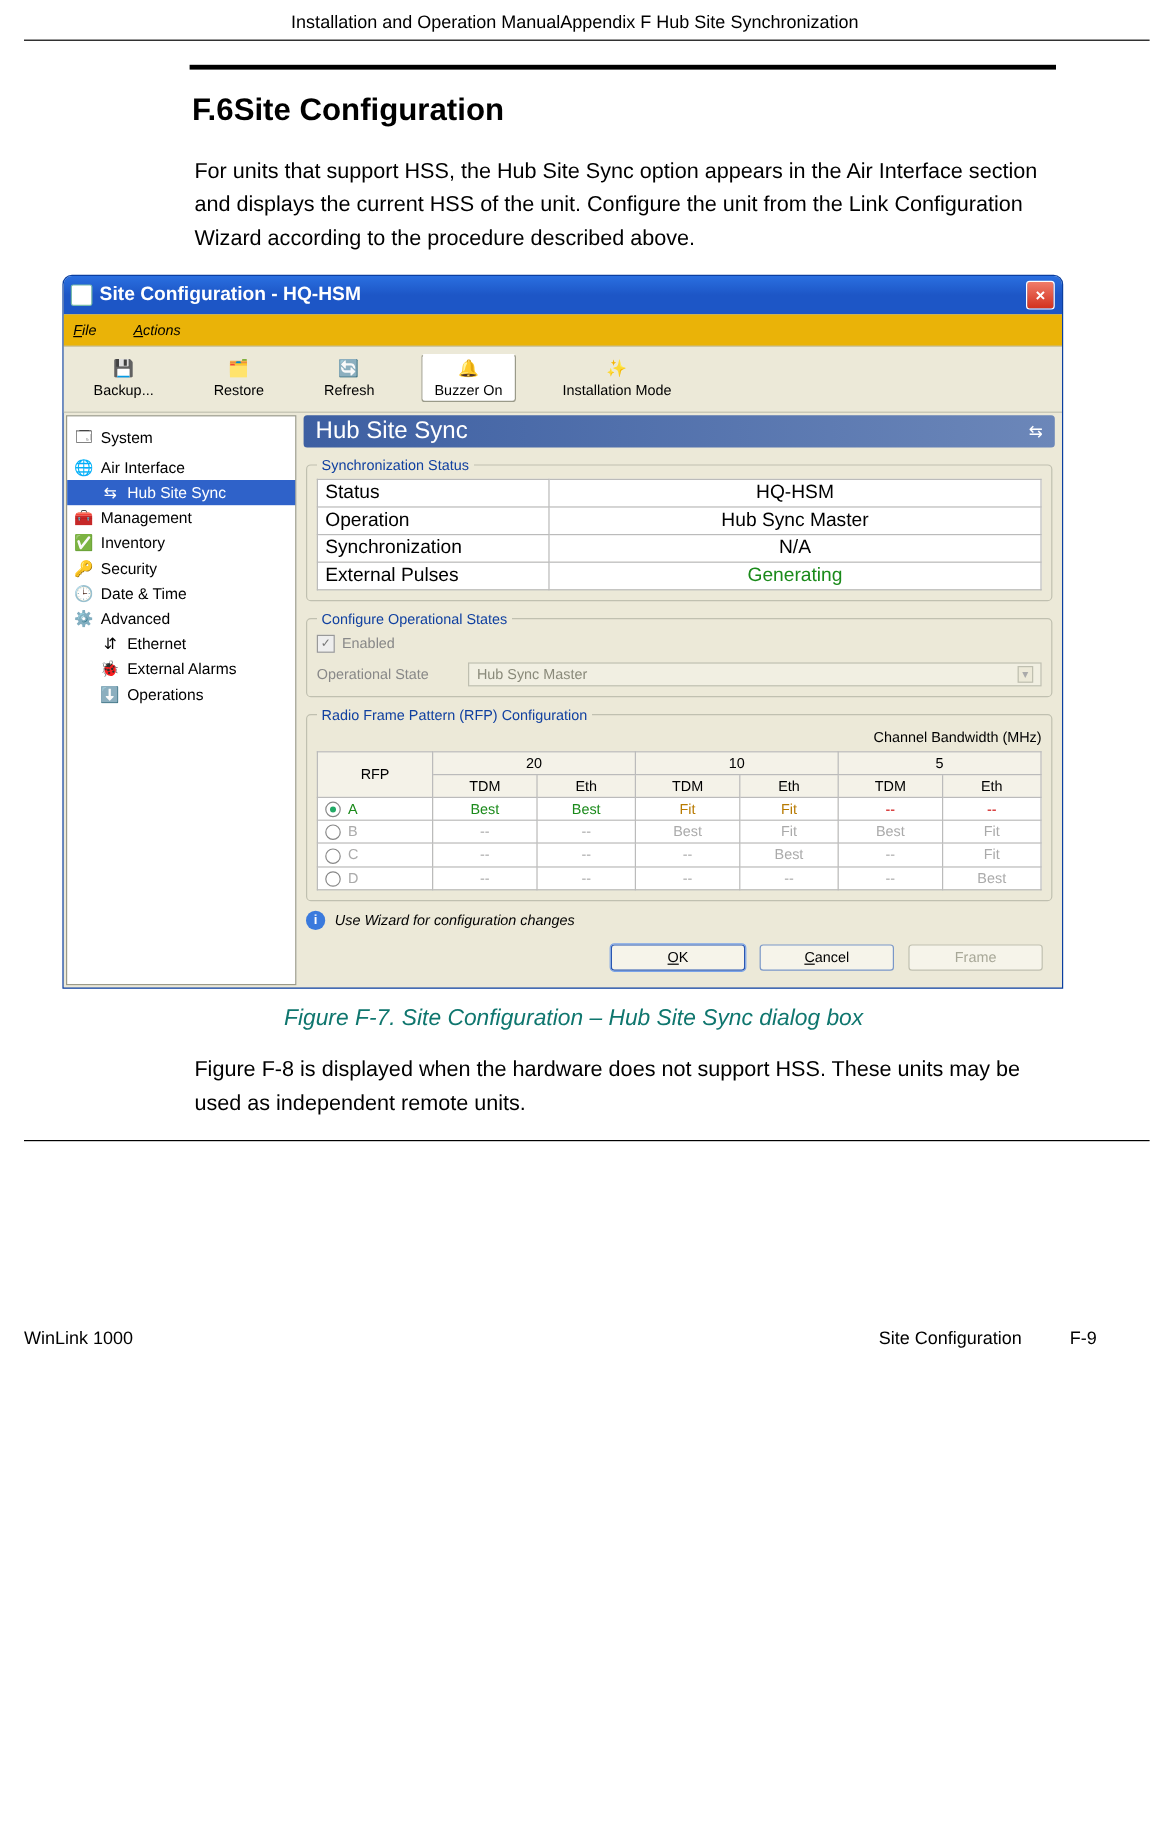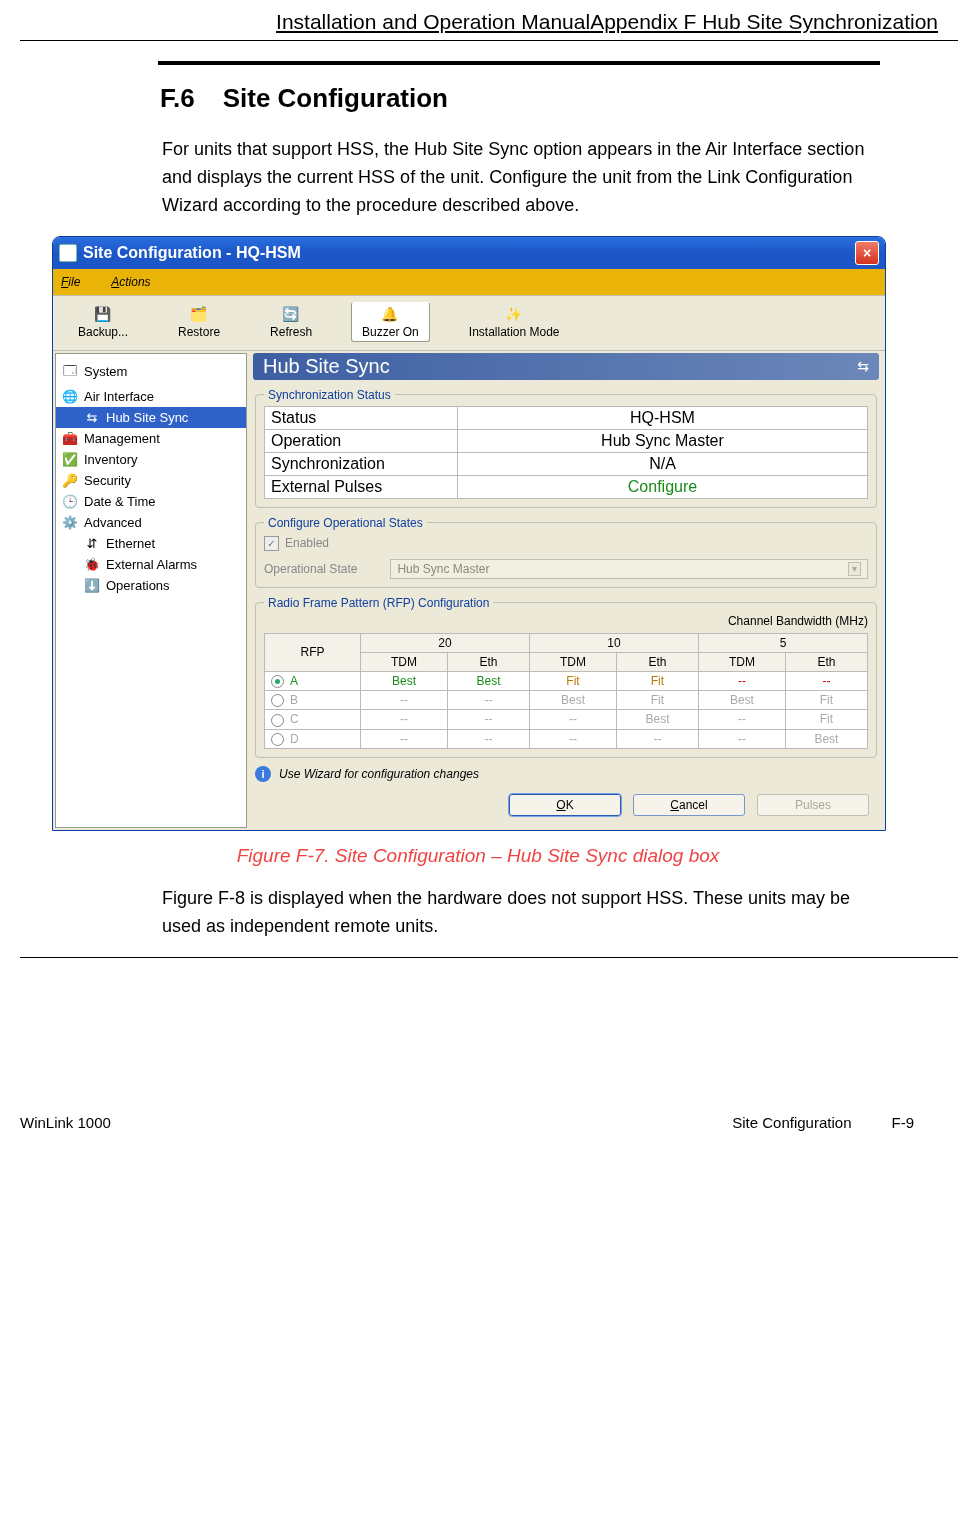--- a/index.html
+++ b/index.html
@@ -5,51 +5,50 @@
   body {
     margin: 0;
     font-family: "Segoe UI", "Lucida Sans", Verdana, sans-serif;
     font-size: 14px;
     color: #000;
     background: #fff;
     width: 978px;
   }
   .page-header {
     display: flex;
-    justify-content: flex-end;
+    justify-content: center;
     padding: 10px 40px 6px 20px;
-    font-size: 21px;
-    text-decoration: underline;
+    font-size: 15px;
   }
   .page-header-line { border-top: 1px solid #000; margin: 0 20px 20px 20px; }
 
   .body-area { padding: 0 52px 0 30px; }
 
   .rule { border-top: 4px solid #000; margin: 0 46px 0 128px; }
 
   h1.section {
     font-family: "Lucida Sans", "Segoe UI", sans-serif;
     font-weight: 700;
     font-size: 26px;
     margin: 18px 0 22px 130px;
   }
-  h1.section .num { margin-right: 28px; }
+  h1.section .num { }
 
   p.body-text {
     font-family: "Lucida Sans", "Segoe UI", sans-serif;
     font-size: 18px;
     line-height: 1.55;
     margin: 0 50px 16px 132px;
   }
 
   .fig-caption {
     font-family: "Lucida Sans", "Segoe UI", sans-serif;
     font-style: italic;
     font-size: 19px;
-    color: #ef4444;
+    color: #0f766e;
     text-align: center;
     margin: 14px 40px 18px 40px;
   }
 
   
   .xp-window {
     margin: 2px 40px 0 22px;
     border: 1px solid #0a3ea0;
     border-radius: 8px 8px 0 0;
     overflow: hidden;
@@ -280,21 +279,21 @@
             <tr>
                   <td class="k">Operation</td>
                   <td class="v">Hub Sync Master</td>
                 </tr>
             <tr>
                   <td class="k">Synchronization</td>
                   <td class="v">N/A</td>
                 </tr>
             <tr>
                   <td class="k">External Pulses</td>
-                  <td class="v green">Configure</td>
+                  <td class="v green">Generating</td>
                 </tr>
           </tbody>
             </table>
         </fieldset>
 
         <fieldset class="group">
           <legend>Configure Operational States</legend>
           <div class="cb-row">
             <span class="cb">✓</span>
             <span>Enabled</span>
@@ -370,21 +369,21 @@
         </fieldset>
 
         <div class="wizard-note">
           <span class="info-icon">i</span>
           <span>Use Wizard for configuration changes</span>
         </div>
 
         <div class="dlg-buttons">
           <div class="xp-btn default"><u>O</u>K</div>
           <div class="xp-btn"><u>C</u>ancel</div>
-          <div class="xp-btn disabled">Pulses</div>
+          <div class="xp-btn disabled">Frame</div>
         </div>
       </div>
     </div>
   </div>
 
   <div class="fig-caption">Figure F-7.  Site Configuration – Hub Site Sync dialog box</div>
 
   <p class="body-text">Figure F-8 is displayed when the hardware does not support HSS. These units may be used as independent remote units.</p>
 </div>
 

